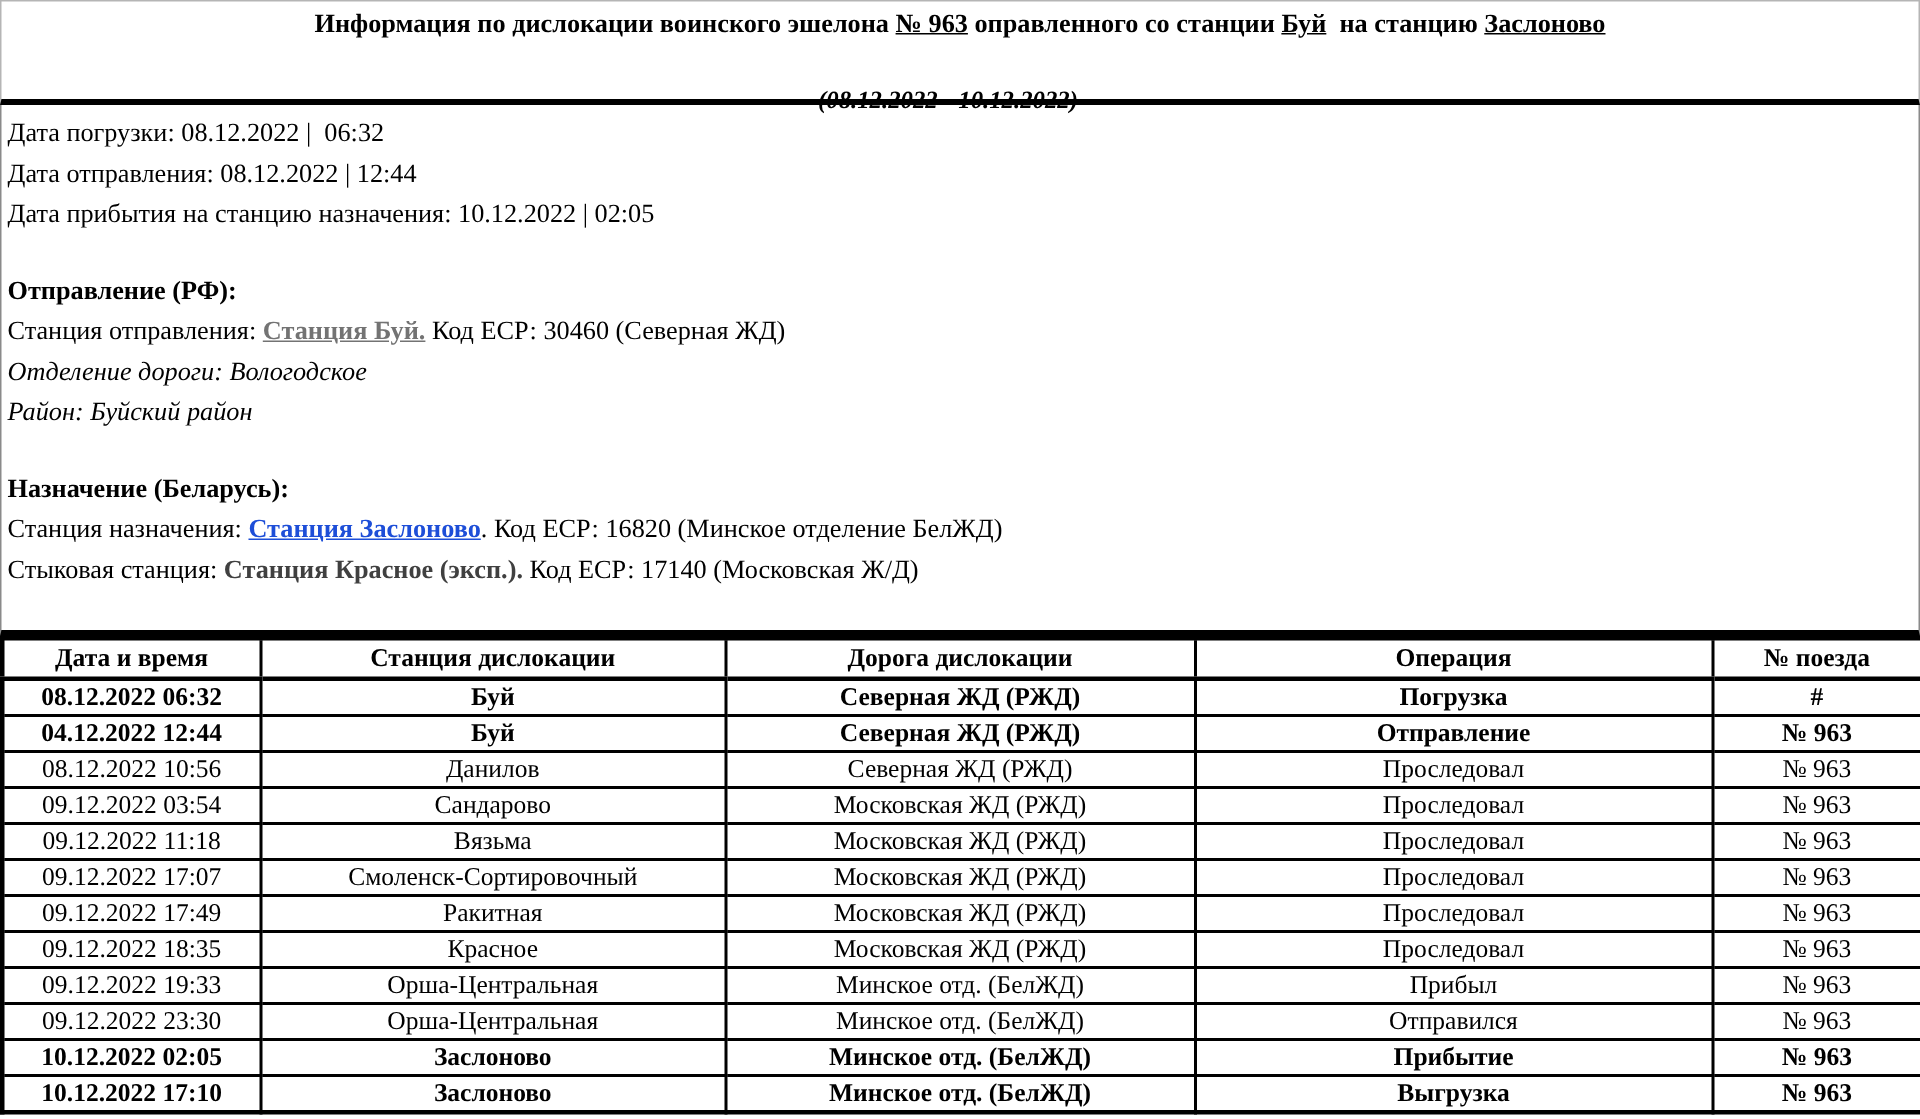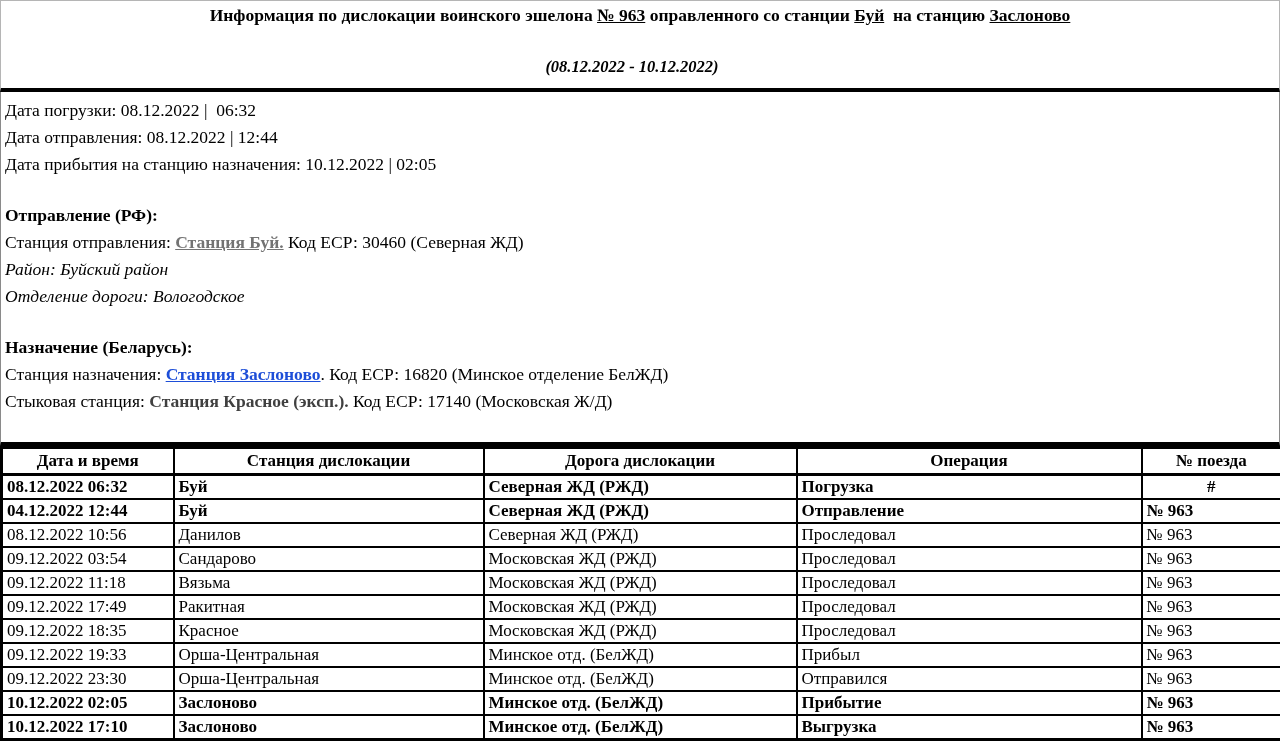--- a/index.html
+++ b/index.html
@@ -7,21 +7,21 @@
     width: 1280px; height: 746px;
     font-family: "Liberation Serif", "DejaVu Serif", serif;
     color: #000;
     overflow: hidden;
   }
   .doc { width: 1280px; height: 746px; box-sizing: border-box; }
 
   
   .title-block {
     box-sizing: border-box;
-    height: 92px;
+    height: 70px;
     border-top: 1px solid #b5b5b5;
     border-left: 1px solid #b5b5b5;
     border-right: 1px solid #b5b5b5;
     border-bottom: 4px solid #000;
     position: relative;
   }
   .doc-title {
     position: absolute; top: 4px; left: 0; right: 0;
     text-align: center;
     font-size: 17.5px; font-weight: bold;
@@ -71,43 +71,43 @@
     padding: 1px 4px;
     overflow: hidden;
     white-space: nowrap;
   }
   table.disl thead th {
     border-bottom: 3px solid #000;
     font-weight: bold;
     text-align: center;
     height: 22px;
   }
-  table.disl td { height: 19px; text-align: left; }
+  table.disl td { height: 19px; text-align: center; }
   table.disl tr.bold-row td { font-weight: bold; }
   table.disl td.center { text-align: center; }
 </style>
 </head>
 <body>
 
 <div class="doc">
 
   <div class="title-block">
     <h1 class="doc-title"><span>Информация по дислокации воинского эшелона </span><span class="u">№ 963</span><span> оправленного со станции </span><span class="u">Буй</span><span>  на станцию </span><span class="u">Заслоново</span></h1>
     <div class="doc-subtitle">(08.12.2022 - 10.12.2022)</div>
   </div>
 
   <div class="info-block">
     <div class="line"><span>Дата погрузки: </span><span class="b">08.12.2022 |  06:32</span></div>
     <div class="line"><span>Дата отправления: </span><span class="b">08.12.2022 | 12:44</span></div>
     <div class="line"><span>Дата прибытия на станцию назначения: </span><span class="b">10.12.2022 | 02:05</span></div>
 
     <div class="section-heading">Отправление (РФ):</div>
     <div class="line"><span>Станция отправления: </span><span class="red-station u" style="color:#737373">Станция Буй.</span><span> Код ЕСР: 30460 (Северная ЖД)</span></div>
+    <div class="line italic">Отделение дороги: Вологодское</div>
     <div class="line italic">Район: Буйский район</div>
-    <div class="line italic">Отделение дороги: Вологодское</div>
 
     <div class="section-heading">Назначение (Беларусь):</div>
     <div class="line"><span>Станция назначения: </span><span class="red-station u" style="color:#1d4ed8">Станция Заслоново</span><span>. Код ЕСР: 16820 (Минское отделение БелЖД)</span></div>
     <div class="line"><span>Стыковая станция: </span><span class="red-station" style="color:#404040">Станция Красное (эксп.).</span><span> Код ЕСР: 17140 (Московская Ж/Д)</span></div>
   </div>
 
   <table class="disl">
     <colgroup>
       <col style="width:172px">
         <col style="width:310px">
@@ -154,20 +154,27 @@
         <td>№ 963</td>
       </tr>
       <tr>
         <td>09.12.2022 11:18</td>
         <td>Вязьма</td>
         <td>Московская ЖД (РЖД)</td>
         <td>Проследовал</td>
         <td>№ 963</td>
       </tr>
       <tr>
+        <td>09.12.2022 17:07</td>
+        <td>Смоленск-Сортировочный</td>
+        <td>Московская ЖД (РЖД)</td>
+        <td>Проследовал</td>
+        <td>№ 963</td>
+      </tr>
+      <tr>
         <td>09.12.2022 17:49</td>
         <td>Ракитная</td>
         <td>Московская ЖД (РЖД)</td>
         <td>Проследовал</td>
         <td>№ 963</td>
       </tr>
       <tr>
         <td>09.12.2022 18:35</td>
         <td>Красное</td>
         <td>Московская ЖД (РЖД)</td>

